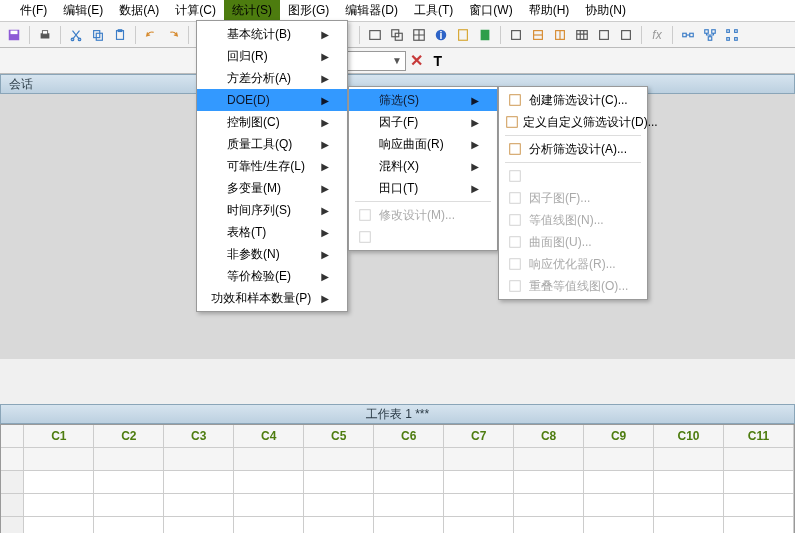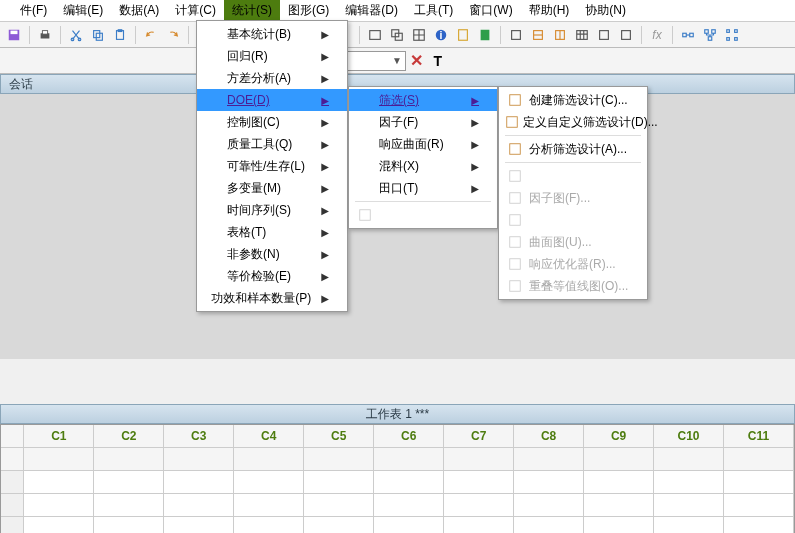--- a/index.html
+++ b/index.html
@@ -21,21 +21,21 @@
 .session-bar { background: linear-gradient(#d6e4ef, #bcd0e0); border: 1px solid #8aa5b8; height: 20px; display: flex; align-items: flex-end; padding: 0 8px; color: #2a3a45; }
 
 .content-area { background: #d9d9d9; height: 265px; position: relative; }
 
 .menu-popup { position: absolute; background: #fff; border: 1px solid #999; box-shadow: 2px 2px 4px rgba(0,0,0,.25); padding: 2px 0; min-width: 150px; }
 .menu-popup .row { display: flex; align-items: center; height: 22px; padding: 0 18px 0 6px; cursor: default; }
 .menu-popup .row .ic { width: 20px; height: 16px; display: flex; align-items: center; justify-content: center; margin-right: 4px; }
 .menu-popup .row .lbl { flex: 1; white-space: nowrap; color: #000; }
 .menu-popup .row .ar { font-size: 10px; color: #333; margin-left: 10px; }
 .menu-popup .row.hl { background: #3399ff; color: #fff; }
-.menu-popup .row.hl .lbl, .menu-popup .row.hl .ar { color: #4c1d95; text-decoration: underline; }
+.menu-popup .row.hl .lbl, .menu-popup .row.hl .ar { color: #0f172a; }
 .menu-popup .row.dis .lbl { color: #aaa; }
 .menu-popup .divider { height: 1px; background: #ddd; margin: 2px 6px; }
 
 .sheet-title { background: linear-gradient(#d6e4ef, #bcd0e0); border: 1px solid #8aa5b8; height: 20px; display: flex; align-items: center; padding: 0 6px; color: #2a3a45; margin-top: 45px; justify-content: center; }
 
 .sheet { background: #fff; border: 1px solid #999; }
 .sheet-row { display: flex; border-bottom: 1px solid #ccc; }
 .sheet-row .cell { width: 72px; height: 22px; border-right: 1px solid #ccc; display: flex; align-items: center; justify-content: center; font-weight: bold; color: #4d7c0f; }
 .sheet-row .cell.rowhdr { width: 24px; background: #f0f0f0; }
 .sheet-row.hdr .cell { background: #f5f5f5; }
@@ -353,20 +353,28 @@
         <span class="lbl">田口(T)</span>
         <span class="ar">▶</span>
       </div>
       <div class="divider"></div>
       <div class="row dis">
         <span class="ic">
           <svg viewBox="0 0 16 16" width="14" height="14">
             <rect x="2" y="2" width="12" height="12" fill="none" stroke="#ccc" stroke-width="1"></rect>
           </svg>
         </span>
+        <span class="lbl">修改设计(M)...</span>
+      </div>
+      <div class="row dis">
+        <span class="ic">
+          <svg viewBox="0 0 16 16" width="14" height="14">
+            <rect x="2" y="2" width="12" height="12" fill="none" stroke="#ccc" stroke-width="1"></rect>
+          </svg>
+        </span>
       </div>
     </div>
 
   <div class="menu-popup" id="menu-screen" style="left:498px; top:-8px; width:139px;">
       <div class="row">
         <span class="ic">
           <svg viewBox="0 0 16 16" width="14" height="14">
             <rect x="2" y="2" width="12" height="12" fill="none" stroke="#c78a3a" stroke-width="1"></rect>
           </svg>
         </span>
@@ -404,20 +412,21 @@
           </svg>
         </span>
         <span class="lbl">因子图(F)...</span>
       </div>
       <div class="row dis">
         <span class="ic">
           <svg viewBox="0 0 16 16" width="14" height="14">
             <rect x="2" y="2" width="12" height="12" fill="none" stroke="#ccc" stroke-width="1"></rect>
           </svg>
         </span>
+        <span class="lbl">等值线图(N)...</span>
       </div>
       <div class="row dis">
         <span class="ic">
           <svg viewBox="0 0 16 16" width="14" height="14">
             <rect x="2" y="2" width="12" height="12" fill="none" stroke="#ccc" stroke-width="1"></rect>
           </svg>
         </span>
         <span class="lbl">曲面图(U)...</span>
       </div>
       <div class="row dis">

